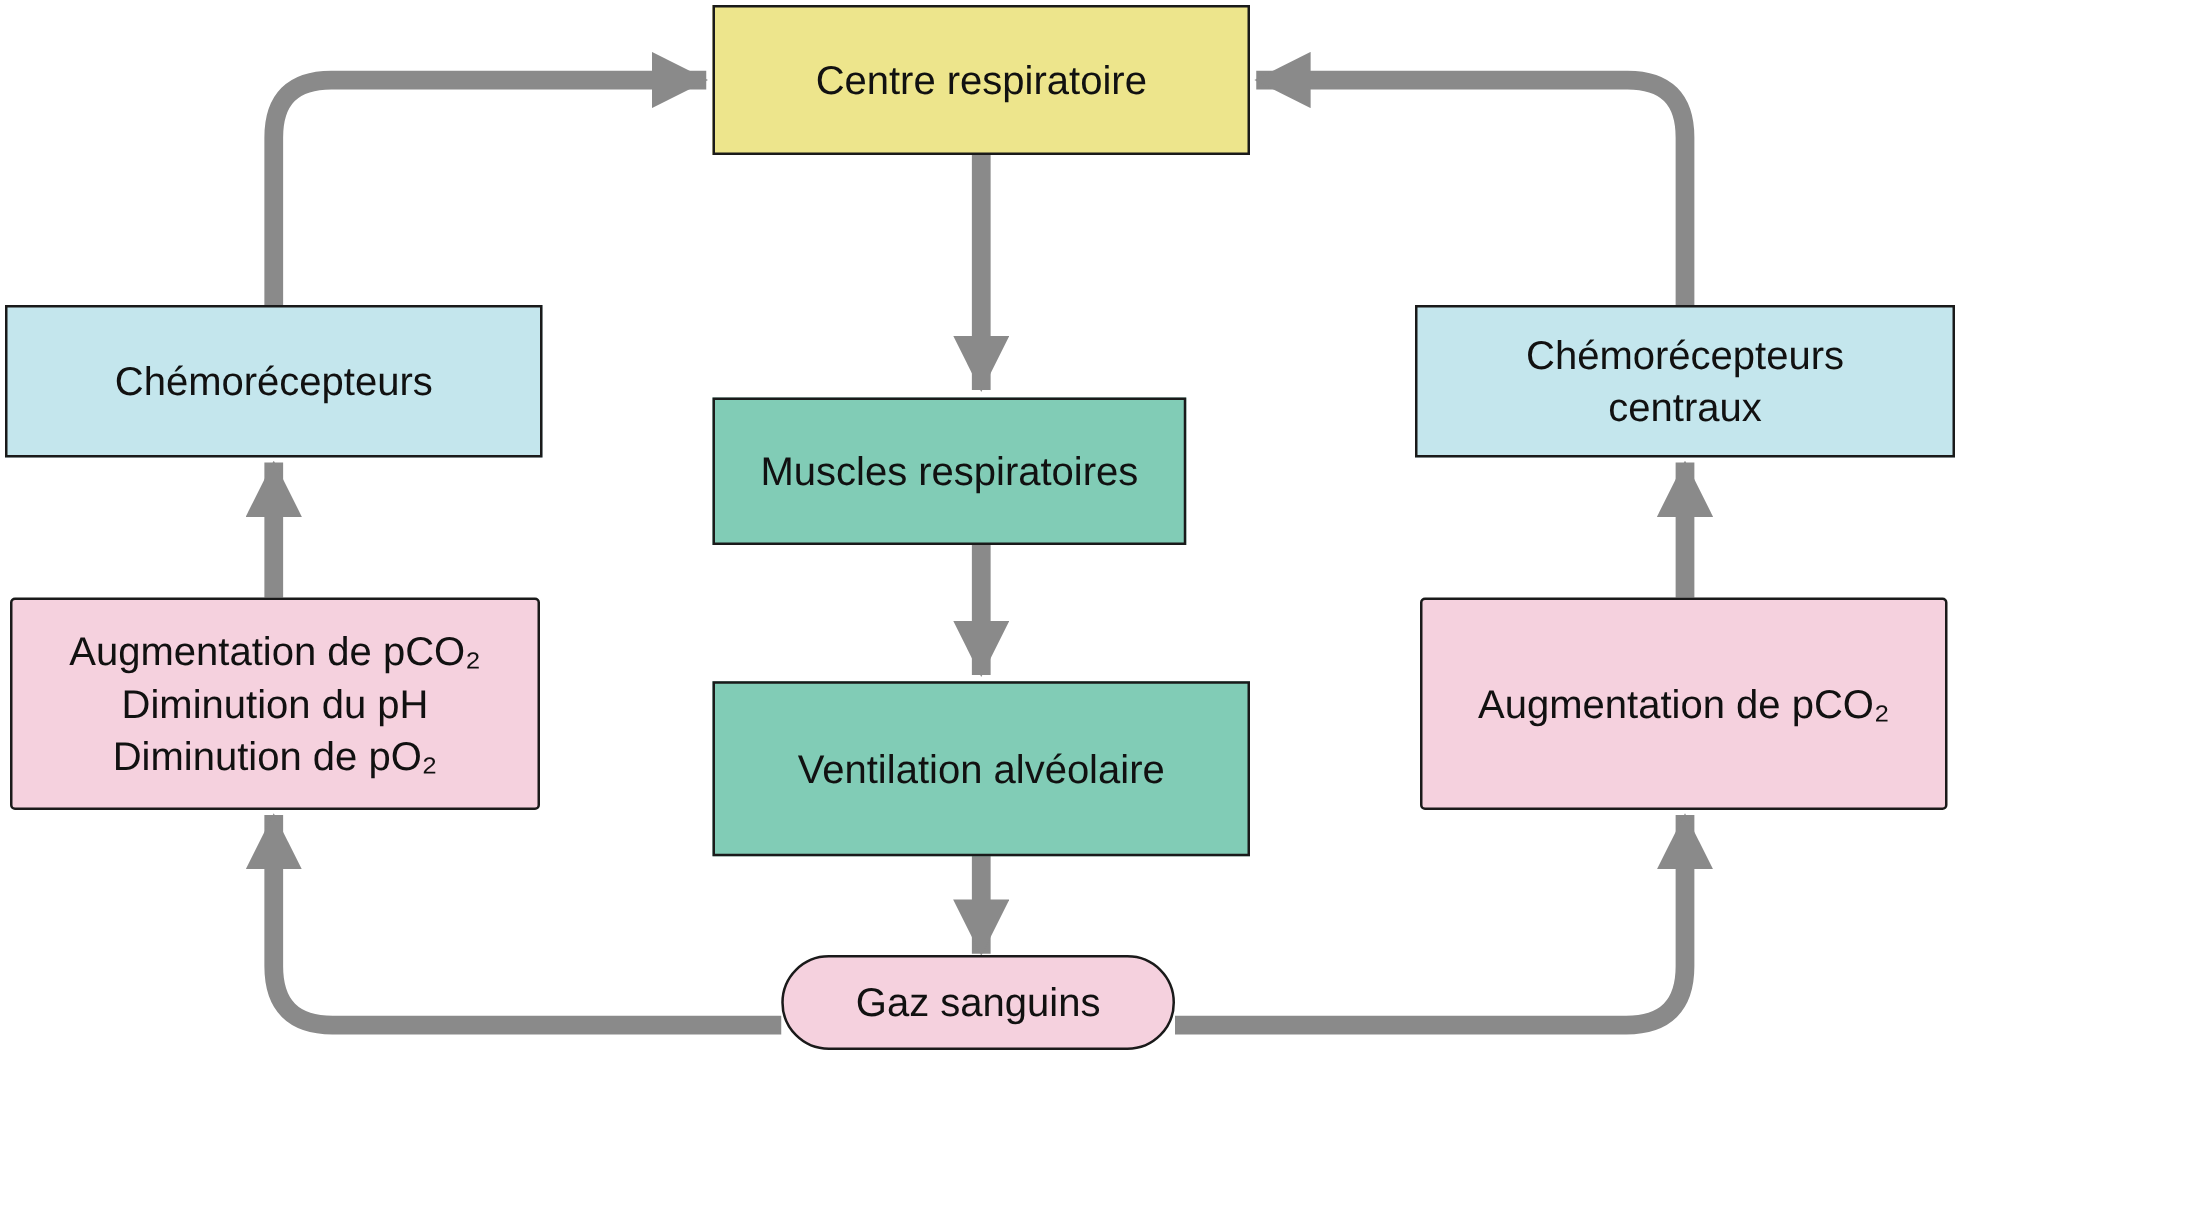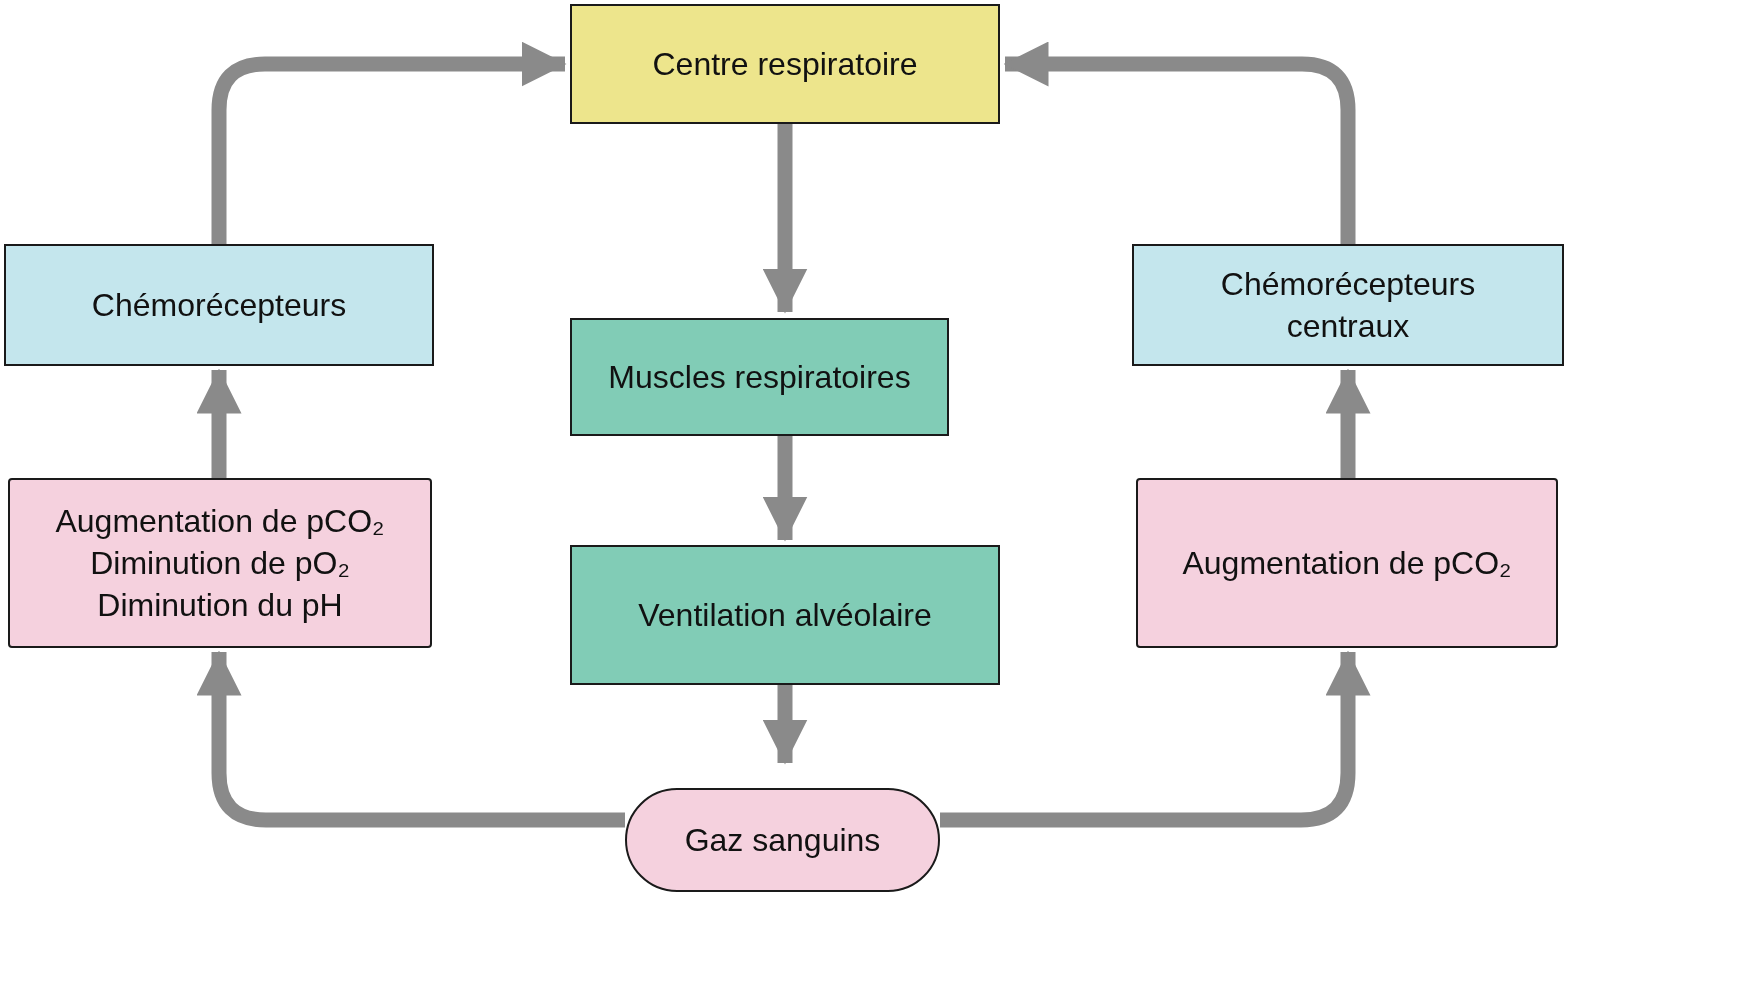--- a/index.html
+++ b/index.html
@@ -40,21 +40,21 @@
   }
   .node span { display: block; }
   .yellow { background: var(--yellow); }
   .teal   { background: var(--teal); }
   .blue   { background: var(--blue); }
   .pink   { background: var(--pink); border-radius: 4px; }
 
   .n-centre    { left: 570px;  top: 4px;   width: 430px; height: 120px; }
   .n-muscles   { left: 570px;  top: 318px; width: 379px; height: 118px; }
   .n-ventil    { left: 570px;  top: 545px; width: 430px; height: 140px; }
-  .n-gaz       { left: 625px;  top: 788px; width: 315px; height: 104px; border-radius: 52px; }
+  .n-gaz       { left: 625px;  top: 764px; width: 315px; height: 76px; border-radius: 52px; }
   .n-chemo-p   { left: 4px;    top: 244px; width: 430px; height: 122px; }
   .n-chemo-c   { left: 1132px; top: 244px; width: 432px; height: 122px; }
   .n-stim-p    { left: 8px;    top: 478px; width: 424px; height: 170px; }
   .n-stim-c    { left: 1136px; top: 478px; width: 422px; height: 170px; }
 </style>
 </head>
 <body>
 
 <div class="canvas">
 
@@ -98,21 +98,21 @@
     <span>Chémorécepteurs</span>
   </div>
 
   <div class="node blue n-chemo-c">
     <span>Chémorécepteurs</span>
     <span>centraux</span>
   </div>
 
   <div class="node pink n-stim-p">
     <span>Augmentation de pCO₂</span>
+    <span>Diminution du pH</span>
     <span>Diminution de pO₂</span>
-    <span>Diminution du pH</span>
   </div>
 
   <div class="node pink n-stim-c">
     <span>Augmentation de pCO₂</span>
   </div>
 
 </div>
 
 </body></html>

